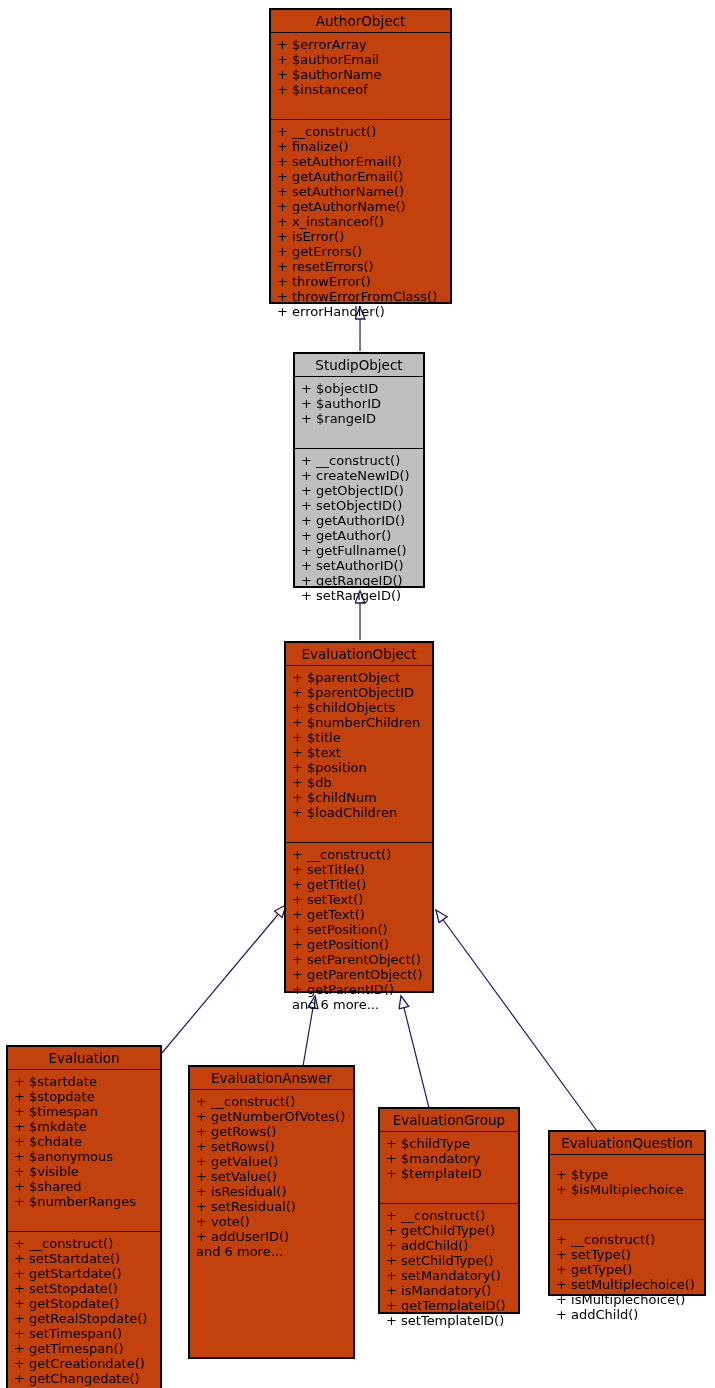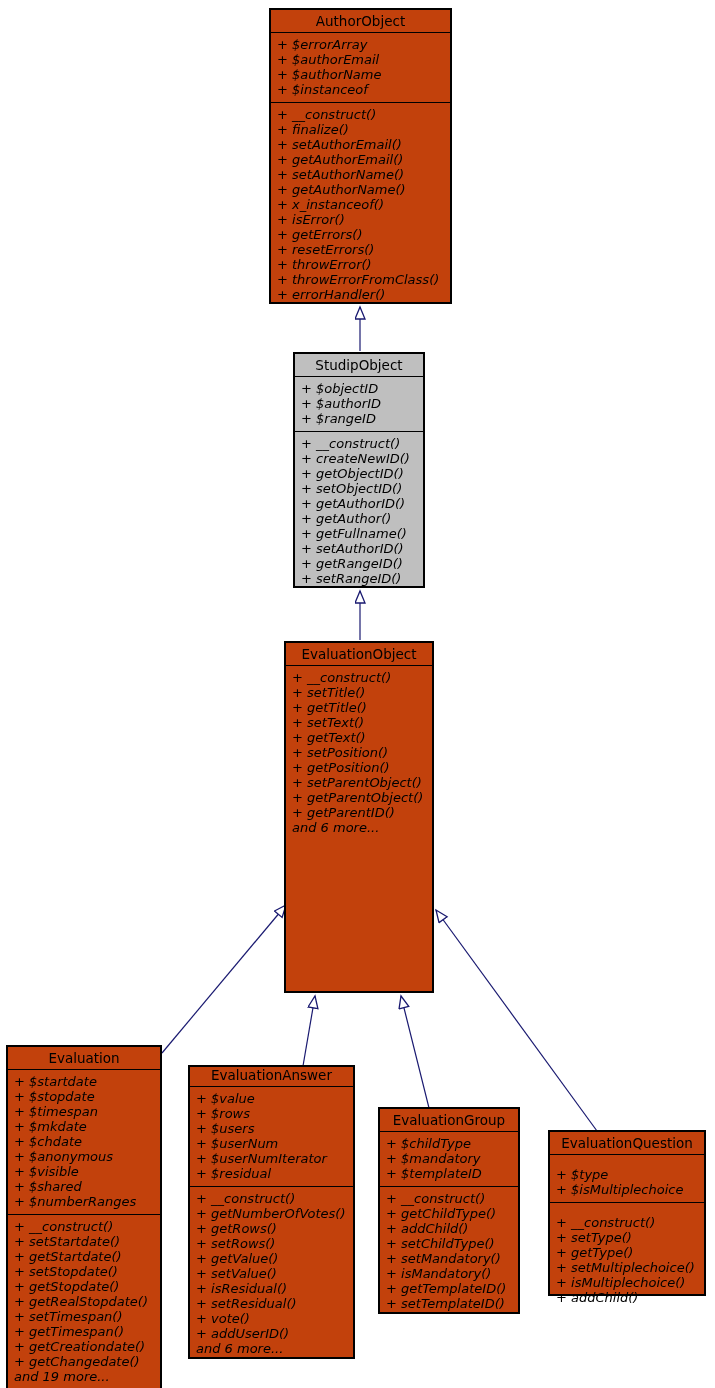--- a/index.html
+++ b/index.html
@@ -13,21 +13,21 @@
   .uml-class {
     position:absolute; background:#c2410c; border:2px solid #000;
     display:flex; flex-direction:column;
   }
   .uml-class.highlight { background:#BFBFBF; }
   .uml-title {
     flex:0 0 auto; text-align:center; font-size:13.5px; line-height:15px;
     padding:4px 4px 3px; border-bottom:1px solid #000; white-space:nowrap; overflow:hidden;
   }
   .uml-section {
-    flex:0 0 auto; padding:4px 5px 5px 6px; border-bottom:1px solid #000;font-style:italic;
+    flex:0 0 auto; padding:4px 5px 22px 6px; border-bottom:1px solid #000;
   }
   .uml-section:last-child { border-bottom:none; flex:1 1 auto; }
   .uml-row {
     font-size:13px; line-height:15px; white-space:nowrap; overflow:hidden;
   }
   svg.edges { position:absolute; left:0; top:0; pointer-events:none; }
 </style>
 </head>
 <body>
 
@@ -94,20 +94,33 @@
         <div class="uml-row">+ setAuthorID()</div>
         <div class="uml-row">+ getRangeID()</div>
         <div class="uml-row">+ setRangeID()</div>
       </div>
   </div>
 
   <div class="uml-class" style="left:284px; top:641px; width:150px; height:352px;">
     <div class="uml-title">EvaluationObject</div>
     <div class="uml-section">
 
+    <div class="uml-row">+ $parentObject</div>
+        <div class="uml-row">+ $parentObjectID</div>
+        <div class="uml-row">+ $childObjects</div>
+        <div class="uml-row">+ $numberChildren</div>
+        <div class="uml-row">+ $title</div>
+        <div class="uml-row">+ $text</div>
+        <div class="uml-row">+ $position</div>
+        <div class="uml-row">+ $db</div>
+        <div class="uml-row">+ $childNum</div>
+        <div class="uml-row">+ $loadChildren</div>
+      </div>
+    <div class="uml-section">
+
     <div class="uml-row">+ __construct()</div>
         <div class="uml-row">+ setTitle()</div>
         <div class="uml-row">+ getTitle()</div>
         <div class="uml-row">+ setText()</div>
         <div class="uml-row">+ getText()</div>
         <div class="uml-row">+ setPosition()</div>
         <div class="uml-row">+ getPosition()</div>
         <div class="uml-row">+ setParentObject()</div>
         <div class="uml-row">+ getParentObject()</div>
         <div class="uml-row">+ getParentID()</div>
@@ -142,29 +155,20 @@
         <div class="uml-row">+ getCreationdate()</div>
         <div class="uml-row">+ getChangedate()</div>
         <div class="uml-row">and 19 more...</div>
       </div>
   </div>
 
   <div class="uml-class" style="left:188px; top:1065px; width:167px; height:294px;justify-content:center;">
     <div class="uml-title">EvaluationAnswer</div>
     <div class="uml-section">
 
-    <div class="uml-row">+ $value</div>
-        <div class="uml-row">+ $rows</div>
-        <div class="uml-row">+ $users</div>
-        <div class="uml-row">+ $userNum</div>
-        <div class="uml-row">+ $userNumIterator</div>
-        <div class="uml-row">+ $residual</div>
-      </div>
-    <div class="uml-section">
-
     <div class="uml-row">+ __construct()</div>
         <div class="uml-row">+ getNumberOfVotes()</div>
         <div class="uml-row">+ getRows()</div>
         <div class="uml-row">+ setRows()</div>
         <div class="uml-row">+ getValue()</div>
         <div class="uml-row">+ setValue()</div>
         <div class="uml-row">+ isResidual()</div>
         <div class="uml-row">+ setResidual()</div>
         <div class="uml-row">+ vote()</div>
         <div class="uml-row">+ addUserID()</div>

